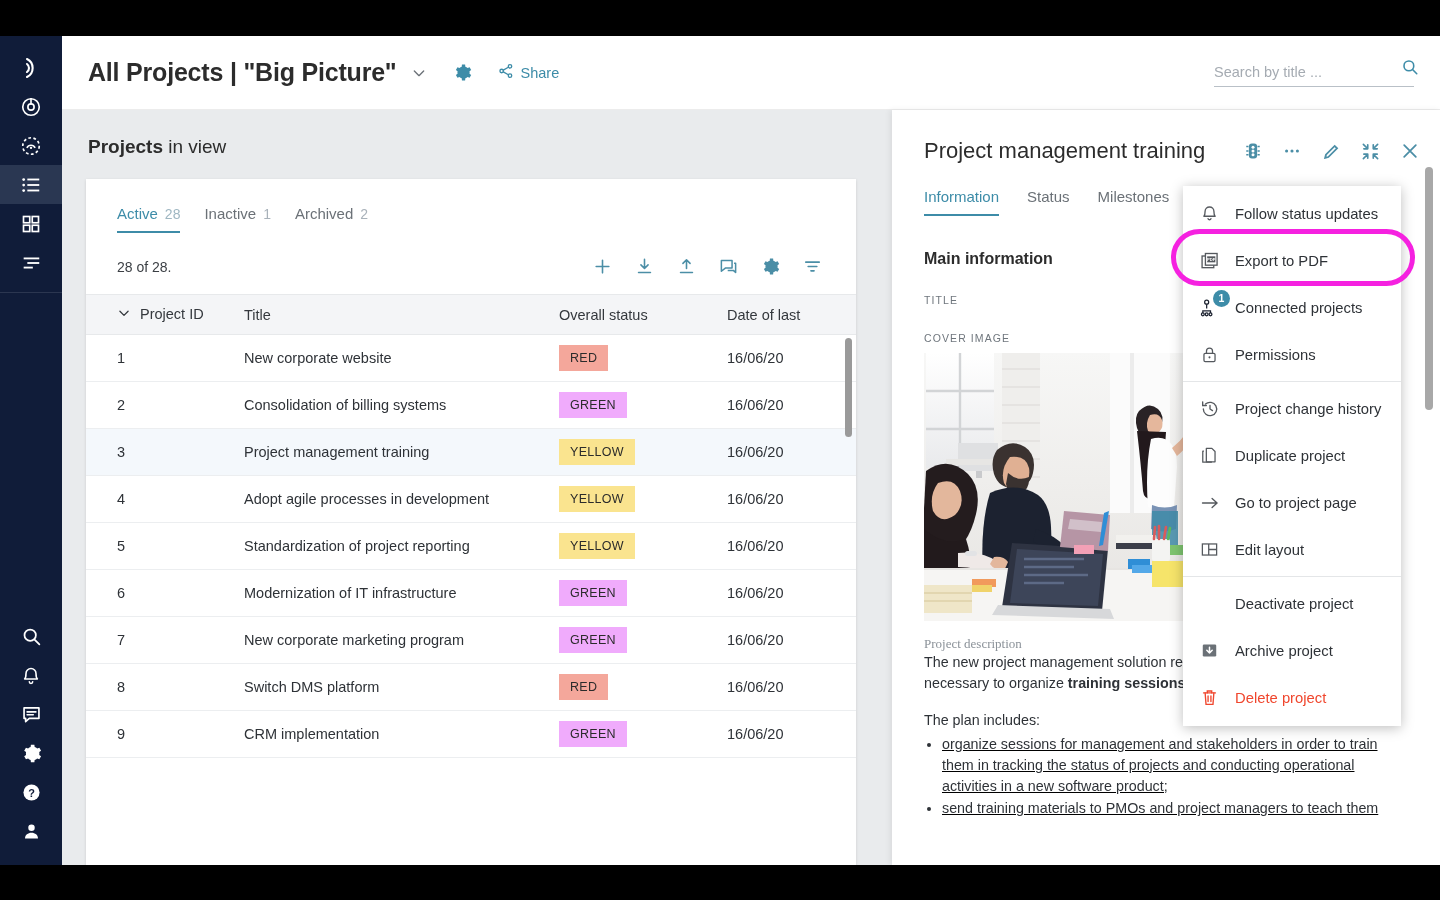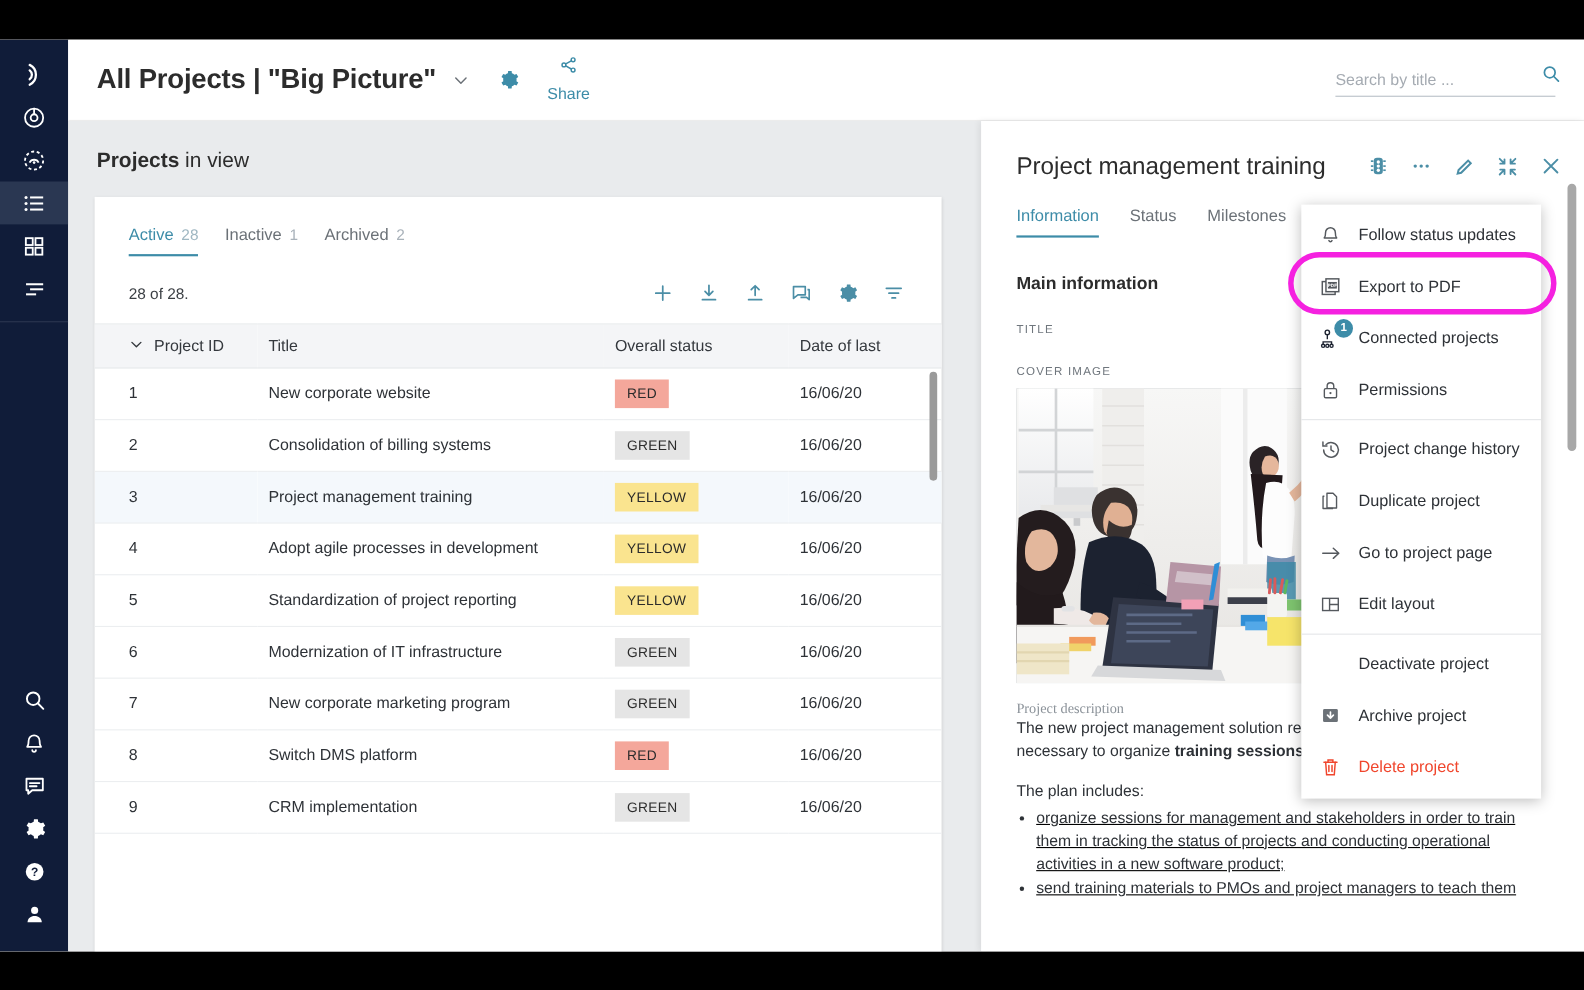--- a/index.html
+++ b/index.html
@@ -47,21 +47,21 @@
     border-bottom: 1px solid #ececec;
   }
   .topbar-title {
     font-size: 25px; font-weight: 700; color: #2c2c2c;
     letter-spacing: -0.2px; white-space: nowrap;
   }
   .caret-down { margin-left: 14px; cursor: pointer; display:flex; }
   .gear-top { margin-left: 26px; cursor:pointer; display:flex; }
   .share-btn {
     margin-left: 26px; display: flex; align-items: center; gap: 7px;
-    color: #3d8ca8; font-size: 14.5px; cursor: pointer; flex-direction: column;
+    color: #3d8ca8; font-size: 14.5px; cursor: pointer;
   }
   .topbar-spacer { flex: 1; }
   .searchbox {
     width: 200px; border-bottom: 1px solid #b9c0c7;
     display: flex; align-items: flex-end; padding-bottom: 6px;
   }
   .searchbox input {
     flex: 1; border: none; outline: none; font-size: 14.5px;
     color: #6a6f75; font-family: "Liberation Sans", sans-serif;
     background: transparent;
@@ -128,21 +128,21 @@
     padding: 0 10px; border-bottom: 1px solid #eceef0;
     white-space: nowrap; overflow: hidden;
   }
   td.c-id { padding-left: 31px; }
   tr.sel td { background: #f4f8fc; }
   .chip {
     display:inline-block; font-size: 12.5px; font-weight: 400;
     letter-spacing:.3px; padding: 6px 11px; color:#2b2b2b;
   }
   .chip.RED { background: #f4a79b; }
-  .chip.GREEN { background: #e5e5e5; }
+  .chip.GREEN { background: #f0abfc; }
   .chip.YELLOW { background: #fae48f; }
   .chev-th { display:inline-block; vertical-align: middle; margin-right: 9px; }
 
   .v-scroll {
     position:absolute; right: 4px; top: 44px;
     width: 7px; height: 99px; border-radius: 4px;
     background: #9a9a9a; cursor: pointer;
   }
   .h-scroll {
     position:absolute; left: 31px; bottom: 16px;

